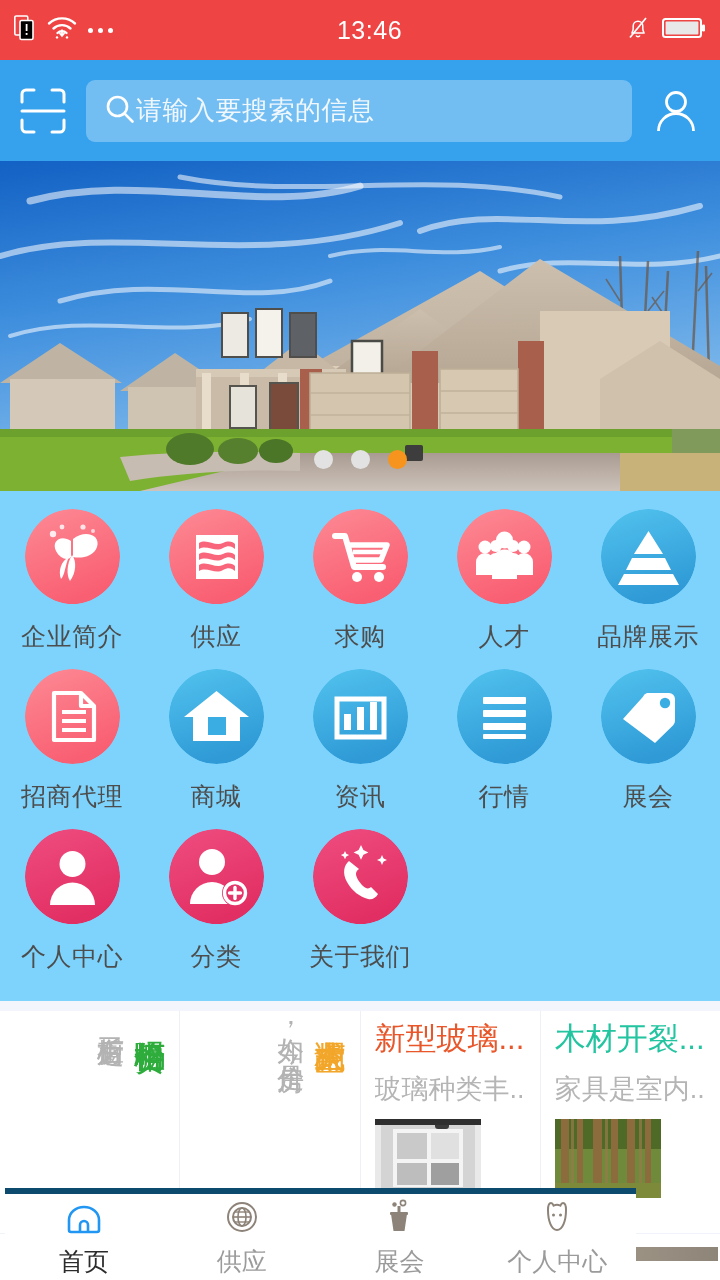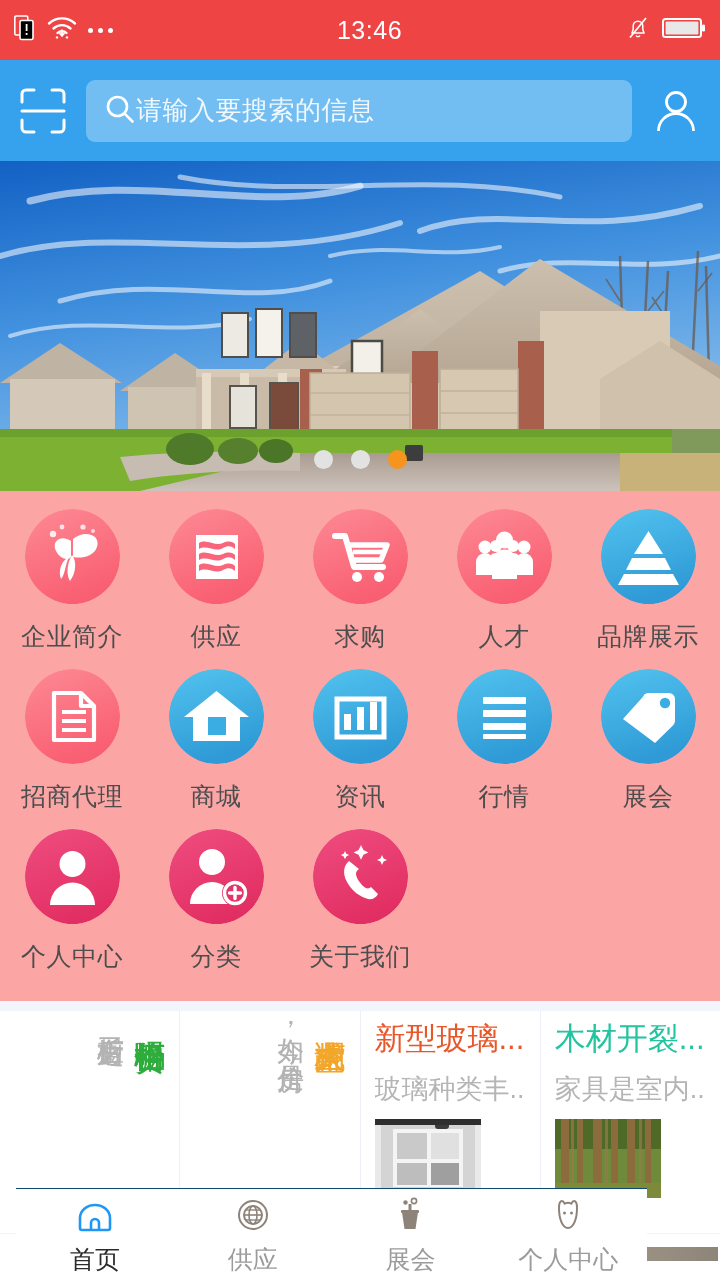--- a/index.html
+++ b/index.html
@@ -43,21 +43,21 @@
   .banner svg { display: block; width: 720px; height: 330px; }
   .dots-row {
     position: absolute; left: 0; right: 0; bottom: 22px;
     display: flex; justify-content: center; gap: 18px;
   }
   .dots-row span { width: 19px; height: 19px; border-radius: 50%; background: #e2e2e2; display:block; }
   .dots-row span.active { background: #f7941e; }
 
   
   .grid {
-    padding: 18px 0 12px 0; background: #fca5a5;
+    padding: 18px 0 12px 0; background: #7dd3fc;
     display: flex; flex-wrap: wrap;
   }
   .cell {
     width: 20%; height: 160px;
     display: flex; flex-direction: column; align-items: center; justify-content: flex-start;
   }
   .ic { width: 95px; height: 95px; border-radius: 50%; position: relative; overflow: hidden; }
   .ic svg { position:absolute; inset:0; width:100%; height:100%; }
   .cell .lbl { margin-top: 16px; font-size: 25px; color: #4d4d4d; letter-spacing: 0.5px; }
 
@@ -83,22 +83,22 @@
   }
   .hcard .htitle { font-size: 31px; line-height: 1.15; white-space: nowrap; overflow: hidden; }
   .hcard .hdesc { font-size: 27px; color: #b5b5b5; margin-top: 14px; white-space: nowrap; overflow: hidden; }
   .hthumb { margin-top: 12px; width: 106px; height: 79px; overflow:hidden; }
   .hthumb svg { display:block; width:106px; height:79px; }
   .news-row2 { background:#fff; height: 28px; position: relative; border-top: 1px solid #f0f4fa; }
   .news-row2 .strip { position:absolute; right: 2px; bottom: 0; width: 260px; height: 14px; background: linear-gradient(90deg,#cfcfcf,#8c8376 30%,#9b9183 70%,#8e8579); }
 
   
   .tabbar {
-    position: absolute; left: 16px; bottom: 0; width: 631px; height: 92px;
-    background: #fff; border-top: 1px solid #0c4a6e;
+    position: absolute; left: 5px; bottom: 0; width: 631px; height: 92px;
+    background: #fff; border-top: 6px solid #0c4a6e;
     display: flex;
   }
   .tab { flex: 1 1 0; display: flex; flex-direction: column; align-items: center; justify-content: center; gap: 7px; }
   .tab .tic { width: 42px; height: 42px; }
   .tab .tlbl { font-size: 25px; color: #9b9b9b; }
   .tab.active .tlbl { color: #2b2b2b; }
 </style>
 </head>
 <body>
 

